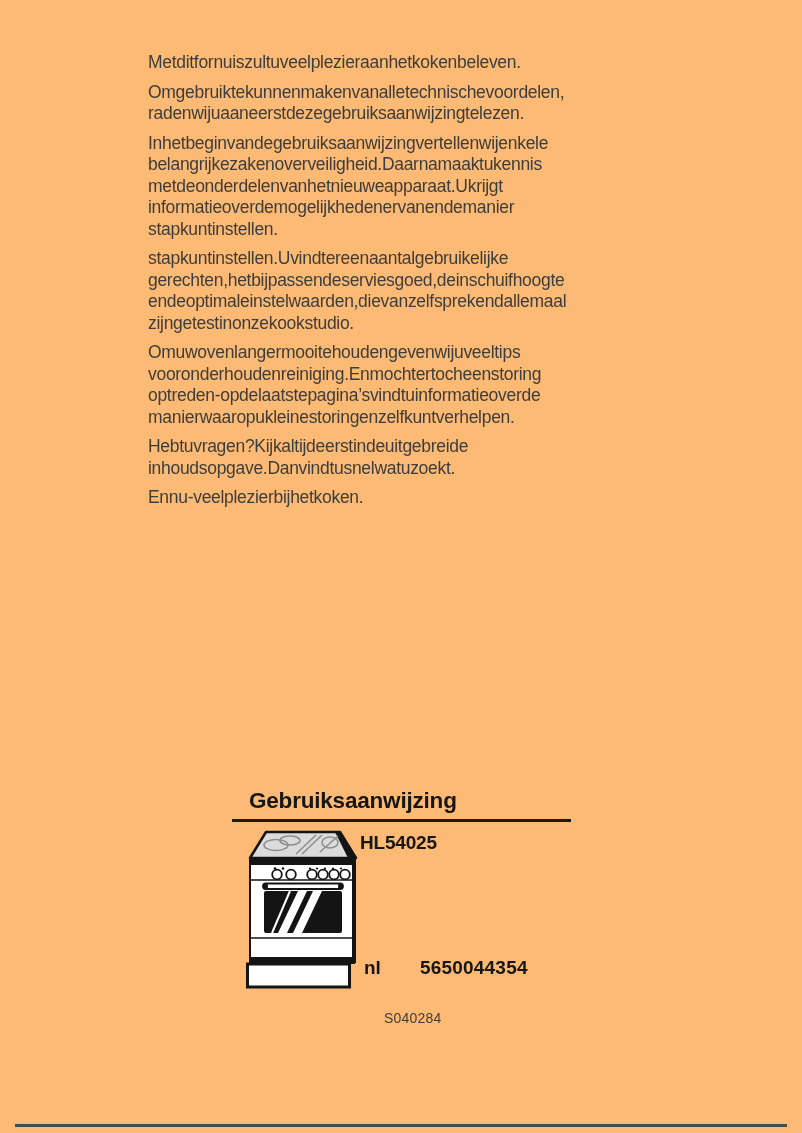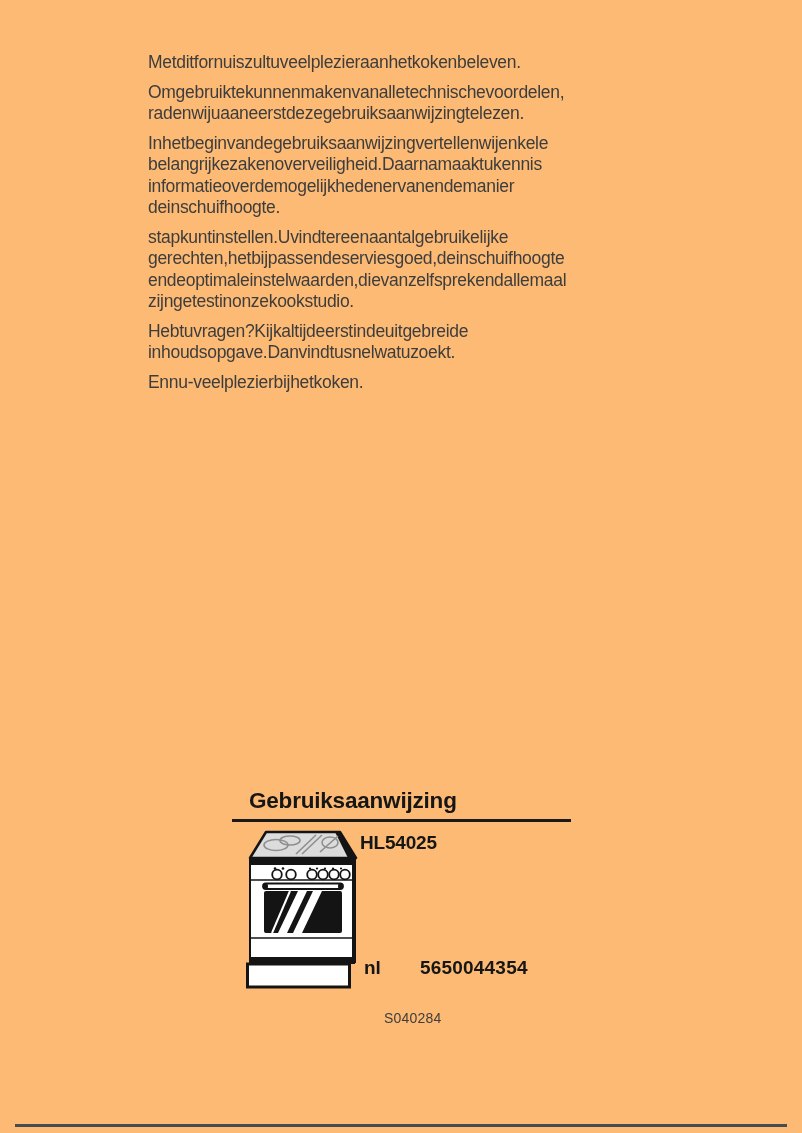--- a/index.html
+++ b/index.html
@@ -57,28 +57,35 @@
     <div class="para">
       <div class="line">Metditfornuiszultuveelplezieraanhetkokenbeleven.</div>
     </div>
     <div class="para">
       <div class="line">Omgebruiktekunnenmakenvanalletechnischevoordelen,</div>
       <div class="line">radenwijuaaneerstdezegebruiksaanwijzingtelezen.</div>
     </div>
     <div class="para">
       <div class="line">Inhetbeginvandegebruiksaanwijzingvertellenwijenkele</div>
       <div class="line">belangrijkezakenoverveiligheid.Daarnamaaktukennis</div>
+      <div class="line">metdeonderdelenvanhetnieuweapparaat.Ukrijgt</div>
       <div class="line">informatieoverdemogelijkhedenervanendemanier</div>
-      <div class="line">deinschuifhoogte.</div>
+      <div class="line">stapkuntinstellen.</div>
     </div>
     <div class="para">
       <div class="line">stapkuntinstellen.Uvindtereenaantalgebruikelijke</div>
       <div class="line">gerechten,hetbijpassendeserviesgoed,deinschuifhoogte</div>
       <div class="line">endeoptimaleinstelwaarden,dievanzelfsprekendallemaal</div>
       <div class="line">zijngetestinonzekookstudio.</div>
+    </div>
+    <div class="para">
+      <div class="line">Omuwovenlangermooitehoudengevenwijuveeltips</div>
+      <div class="line">vooronderhoudenreiniging.Enmochtertocheenstoring</div>
+      <div class="line">optreden-opdelaatstepagina’svindtuinformatieoverde</div>
+      <div class="line">manierwaaropukleinestoringenzelfkuntverhelpen.</div>
     </div>
     <div class="para">
       <div class="line">Hebtuvragen?Kijkaltijdeerstindeuitgebreide</div>
       <div class="line">inhoudsopgave.Danvindtusnelwatuzoekt.</div>
     </div>
     <div class="para">
       <div class="line">Ennu-veelplezierbijhetkoken.</div>
     </div>
   </div>
 

